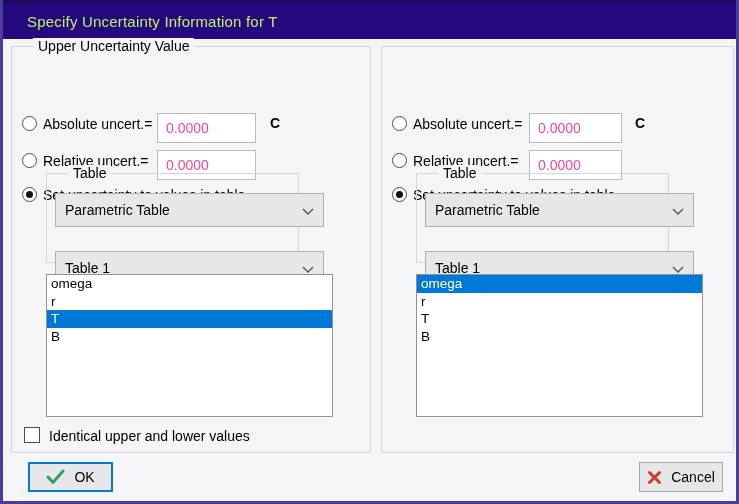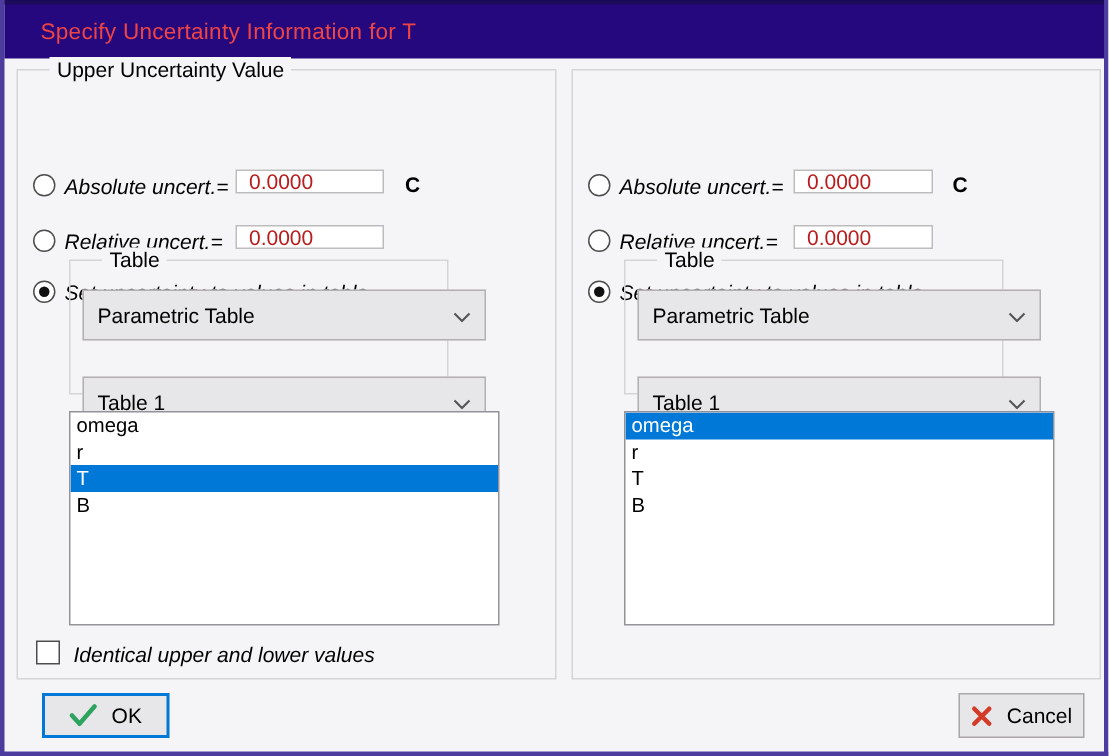--- a/index.html
+++ b/index.html
@@ -11,21 +11,21 @@
     background:#f5f4f6;
     border-left:3px solid #4c3c9d; border-right:3px solid #4c3c9d; border-bottom:3px solid #4c3c9d;
     overflow:hidden;
   }
   .titlebar {
     position:absolute; left:-3px; top:0; width:739px; height:39px;
     background:#26087e; border-top:3px solid #1c0a5a;
     display:flex; align-items:center;
   }
   .titlebar .title-text {
-    color:#ef4444; font-size:15px; padding-left:27px; letter-spacing:.2px;
+    color:#bef264; font-size:15px; padding-left:27px; letter-spacing:.2px;
   }
 
   .groupbox {
     position:absolute; border:1px solid #d6d4d8; background:transparent;
   }
   .groupbox > .caption {
     position:absolute; top:-9px; left:9px; padding:0 5px;
     background:#f5f4f6; font-size:14px; color:#000; white-space:nowrap;margin-left:12px;
   }
 
@@ -33,26 +33,26 @@
   .panel-right { left:378px; top:46px; width:353px; height:407px; }
 
   .radio {
     position:absolute; width:15px; height:15px; border:1px solid #4d4d4d;
     border-radius:50%; background:#fff;
   }
   .radio.checked::after {
     content:""; position:absolute; left:3px; top:3px; width:7px; height:7px;
     border-radius:50%; background:#111;
   }
-  .lbl { position:absolute; font-size:14px; color:#000; white-space:nowrap;font-style:italic; }
+  .lbl { position:absolute; font-size:14px; color:#000; white-space:nowrap; }
 
   .field {
-    position:absolute; width:99px; height:16px; border:1px solid #bcbcbe;
+    position:absolute; width:99px; height:30px; border:1px solid #bcbcbe;
     background:#fff; font-family:"Liberation Sans", sans-serif;
-    font-size:14px; color:#b91c1c; padding:0 8px; outline:none;
+    font-size:14px; color:#ec4899; padding:0 8px; outline:none;
   }
   .unit { position:absolute; font-size:14px; font-weight:bold; color:#000; }
 
   .tablebox { left:34px; top:126px; width:253px; height:90px; }
 
   .dropdown {
     position:absolute; left:8px; width:269px; height:23px;
     background:#e7e6e8; border:1px solid #b2b0b4;
     display:flex; align-items:center; justify-content:space-between;
     padding:16px 9px; font-size:14px; color:#000; cursor:default;

